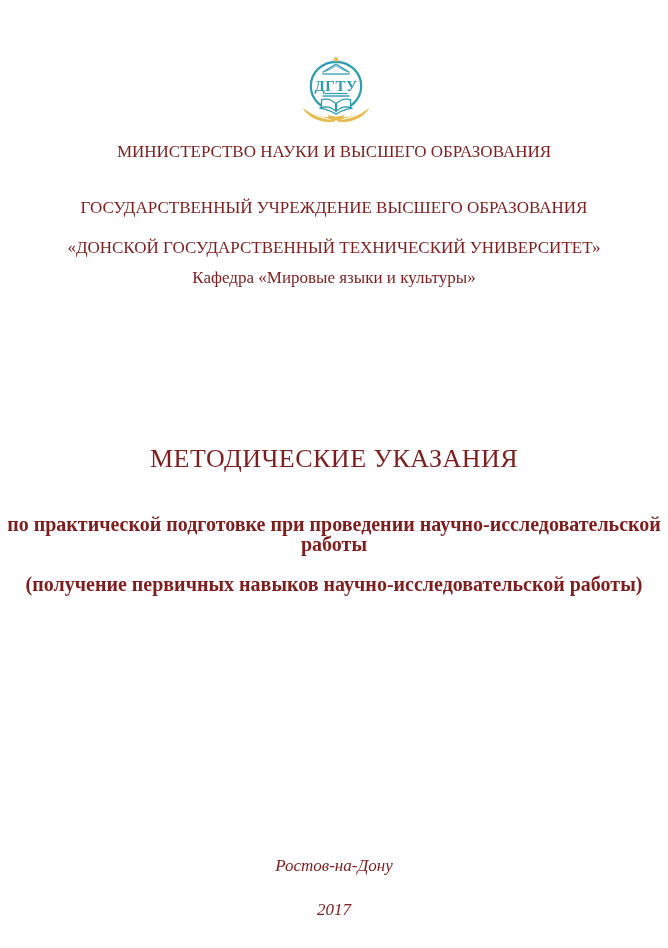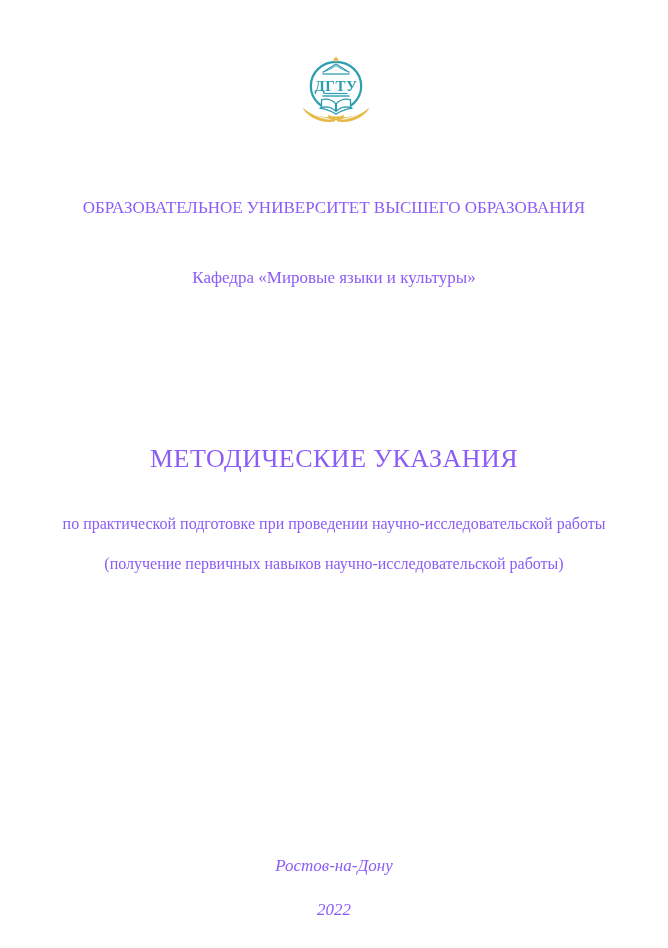--- a/index.html
+++ b/index.html
@@ -3,42 +3,42 @@
 <meta charset="utf-8">
 <style>
   html, body { margin: 0; padding: 0; background: #ffffff; }
   .page {
     position: relative;
     width: 668px;
     height: 948px;
     margin: 0 auto;
     background: #ffffff;
     font-family: "Liberation Serif", serif;
-    color: #8b5cf6;
+    color: #7f1d1d;
     overflow: hidden;
   }
   .center-block {
     position: absolute;
     left: 0;
     width: 668px;
     text-align: center;
     white-space: pre-line;
   }
   .logo-wrap {
     position: absolute;
     top: 56px;
     left: 298px;
     width: 76px;
     height: 68px;
   }
   .ministry    { top: 122px; font-size: 17px; line-height: 20px; }
   .institution { top: 178px; font-size: 17px; line-height: 20px; }
   .department  { top: 268px; font-size: 17px; line-height: 20px; }
   .doc-title   { top: 444px; font-size: 26px; line-height: 30px; letter-spacing: 0.5px; }
-  .subtitle    { top: 494px; font-size: 16px; line-height: 20px; }
+  .subtitle    { top: 494px; font-size: 20px; line-height: 20px; font-weight: bold; }
   .footer      { top: 833px; font-size: 17px; line-height: 22px; font-style: italic; }
 
   
   .lg-ring  { fill: #ffffff; stroke: var(--logo-teal); stroke-width: 2.2; }
   .lg-line  { stroke: var(--logo-teal); fill: none; }
   .lg-gold  { fill: var(--logo-gold); }
   .lg-book  { fill: #ffffff; stroke: var(--logo-teal); }
   .lg-text  { fill: var(--logo-teal); font-weight: bold; font-family: "Liberation Serif", serif; }
   .lg-white { stroke: #ffffff; fill: none; }
 </style>
@@ -78,33 +78,35 @@
         <path class="lg-book" stroke-width="1.2" d="M23.5,51.5 L21.5,52.2 C27.5,53.2 33.5,54.8 38,58.2 C42.5,54.8 48.5,53.2 54.5,52.2 L52.5,51.5"></path>
         <path class="lg-book" stroke-width="1.3" d="M37.6,47.5 C33.5,43.5 28,42.5 23.5,43.8 L23.5,51.5 C28,50.3 33.5,51.3 37.6,55 Z"></path>
         <path class="lg-book" stroke-width="1.3" d="M38.4,47.5 C42.5,43.5 48,42.5 52.5,43.8 L52.5,51.5 C48,50.3 42.5,51.3 38.4,55 Z"></path>
       </g>
 
       <path class="lg-gold" d="M30,59 Q38,62 46,59 L45.2,63 Q38,65.5 30.8,63 Z"></path>
     </svg>
   </div>
 
   <div class="center-block ministry">
+    <div>МИНИСТЕРСТВО НАУКИ И ВЫСШЕГО ОБРАЗОВАНИЯ</div>
   </div>
 
   <div class="center-block institution">
-    <div>ОБРАЗОВАТЕЛЬНОЕ УНИВЕРСИТЕТ ВЫСШЕГО ОБРАЗОВАНИЯ</div>
+    <div>ГОСУДАРСТВЕННЫЙ УЧРЕЖДЕНИЕ ВЫСШЕГО ОБРАЗОВАНИЯ</div>
+    <div>«ДОНСКОЙ ГОСУДАРСТВЕННЫЙ ТЕХНИЧЕСКИЙ УНИВЕРСИТЕТ»</div>
   </div>
 
   <div class="center-block department">Кафедра «Мировые языки и культуры»</div>
 
   <div class="center-block doc-title">МЕТОДИЧЕСКИЕ УКАЗАНИЯ</div>
 
   <div class="center-block subtitle">
     <div>по практической подготовке при проведении научно-исследовательской работы</div>
     <div>(получение первичных навыков научно-исследовательской работы)</div>
   </div>
 
   <div class="center-block footer">
     <div>Ростов-на-Дону</div>
-    <div>2022</div>
+    <div>2017</div>
   </div>
 
 </div>
 
 </body></html>

